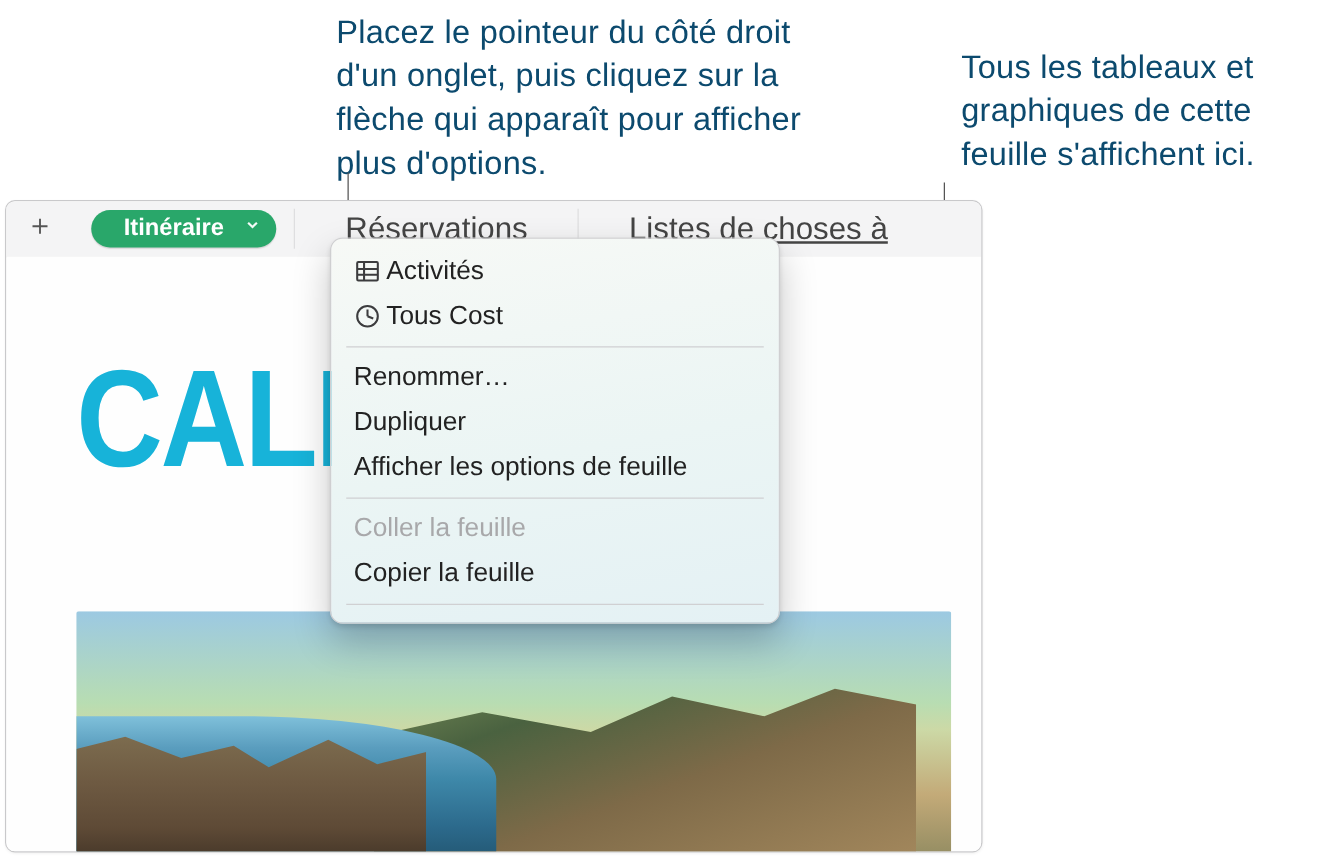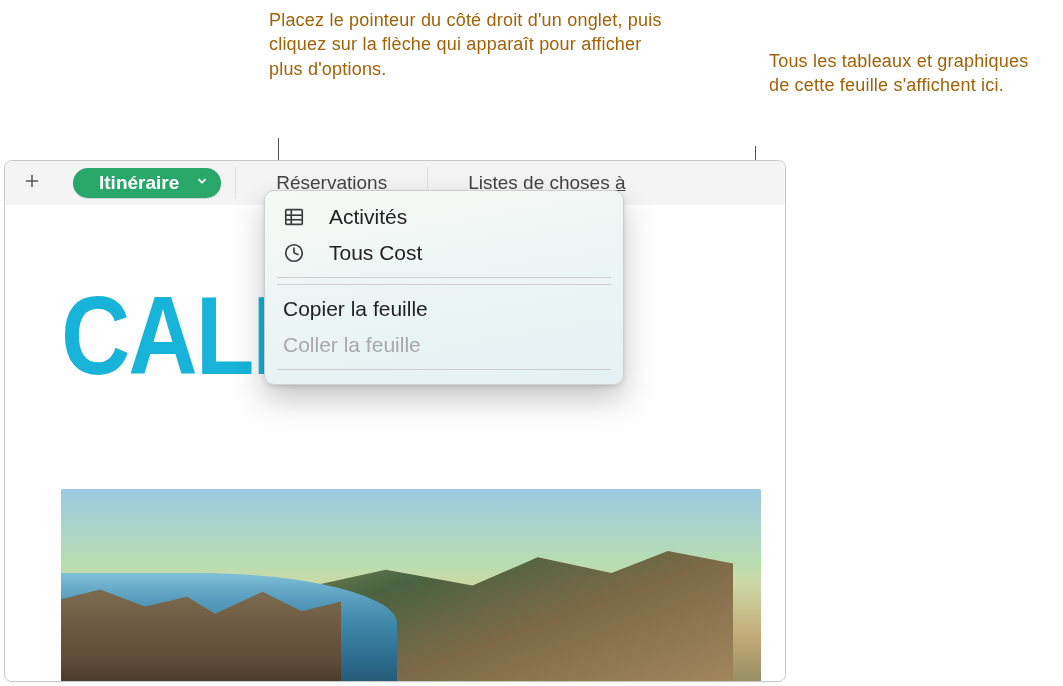--- a/index.html
+++ b/index.html
@@ -8,23 +8,23 @@
   width: 1063px;
   height: 686px;
   background: #fff;
   font-family: -apple-system, "Helvetica Neue", Helvetica, Arial, sans-serif;
   color: #222;
   overflow: hidden;
 }
 
 .callout {
   position: absolute;
-  font-size: 18px;
+  font-size: 26px;
   line-height: 1.35;
-  color: #a16207;
+  color: #0c4a6e;
   letter-spacing: 0.2px;
 }
 
 .callout-line {
   position: absolute;
   background: #555;
 }
 
 .app-window {
   position: absolute;
@@ -92,21 +92,21 @@
   right: 12px;
   top: 50%;
   transform: translateY(-55%);
   color: #fff;
   opacity: 0.95;
 }
 
 .chev svg { width: 14px; height: 14px; }
 
 .tab.other {
-  font-size: 19px;
+  font-size: 25px;
   color: #444;
   padding: 0 40px;
 }
 .tab.other.trunc { padding-right: 20px; text-decoration: underline; }
 
 .sheet-area {
   position: absolute;
   top: 44px;
   left: 0; right: 0; bottom: 0;
   background: #fefefe;
@@ -184,39 +184,39 @@
 
 .menu-sep {
   height: 1px;
   margin: 6px 12px;
   background: #d0d0d2;
 }
 
 .menu-item {
   display: flex;
   align-items: center;
-  gap: 24px;
+  gap: 4px;
   padding: 6px 18px;
   font-size: 21px;
   color: #222;
   cursor: default;
 }
 
 .menu-item.disabled { color: #a8a8aa; }
 
 .menu-icon { width: 22px; height: 22px; display:flex; align-items:center; justify-content:center; color:#3c3c3e; flex-shrink:0; }
 .menu-icon svg { width: 22px; height: 22px; }
 .menu-item .label { flex: 1; }
 
 </style>
 </head>
 <body>
 
 <div class="callout" style="left:269px; top:8px; width:400px;">Placez le pointeur du côté droit d'un onglet, puis cliquez sur la flèche qui apparaît pour afficher plus d'options.</div>
-<div class="callout" style="left:769px; top:49px; width:280px;">Tous les tableaux et graphiques de cette feuille s'affichent ici.</div>
+<div class="callout" style="left:769px; top:36px; width:280px;">Tous les tableaux et graphiques de cette feuille s'affichent ici.</div>
 
 <div class="callout-line" style="left:278px; top:138px; width:1px; height:42px;"></div>
 <div class="callout-line" style="left:755px; top:146px; width:1px; height:88px;"></div>
 <div class="callout-line" style="left:632px; top:234px; width:124px; height:1px;"></div>
 <div class="callout-line" style="left:632px; top:234px; width:1px; height:40px;"></div>
 <div class="callout-line" style="left:624px; top:274px; width:16px; height:1px;"></div>
 
 <div class="app-window">
   <div class="tab-bar">
     <div class="add-btn">
@@ -274,25 +274,34 @@
         <circle cx="12" cy="12" r="9"></circle>
         <path d="M12 12 L12 6"></path>
         <path d="M12 12 L17 14"></path>
       </svg>
     </span>
     <span class="label">Tous Cost</span>
   </div>
 
   <div class="menu-sep"></div>
 
+  <div class="menu-item">
+    <span class="label">Renommer…</span>
+  </div>
+  <div class="menu-item">
+    <span class="label">Dupliquer</span>
+  </div>
+  <div class="menu-item">
+    <span class="label">Afficher les options de feuille</span>
+  </div>
 
   <div class="menu-sep"></div>
 
-  <div class="menu-item">
-    <span class="label">Copier la feuille</span>
-  </div>
   <div class="menu-item disabled">
     <span class="label">Coller la feuille</span>
   </div>
+  <div class="menu-item">
+    <span class="label">Copier la feuille</span>
+  </div>
 
   <div class="menu-sep"></div>
 
 </div>
 
 </body></html>

